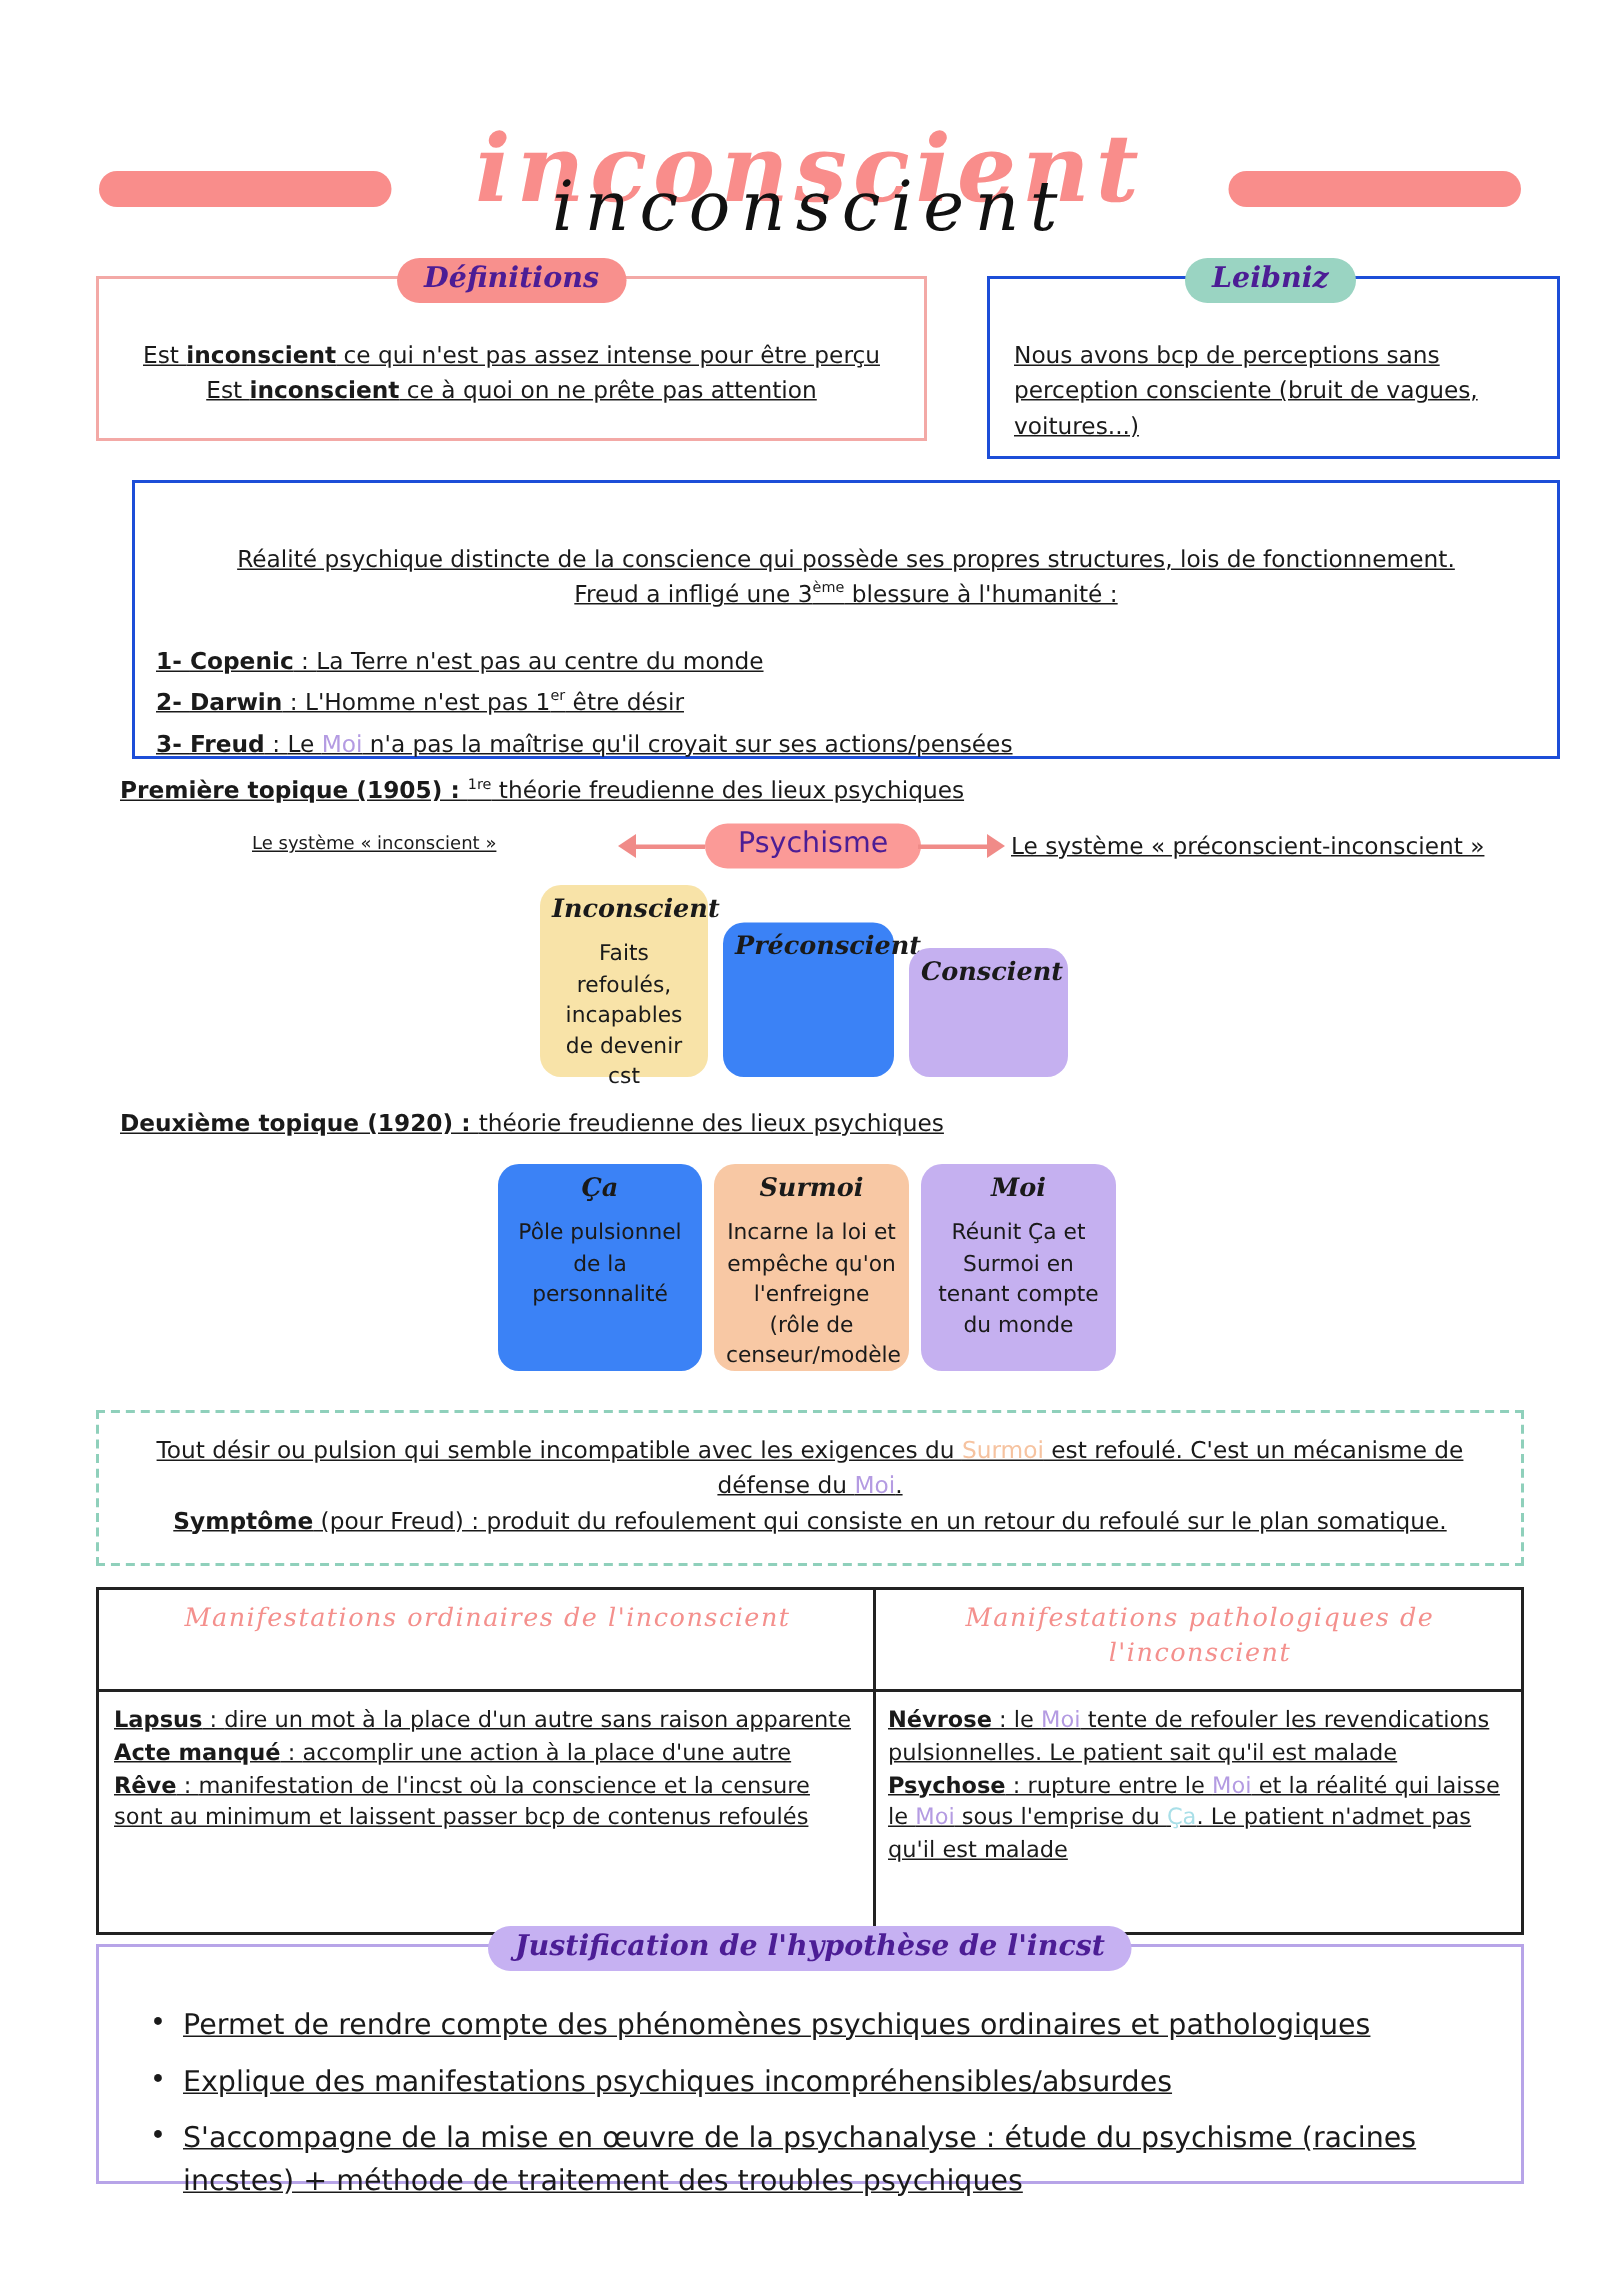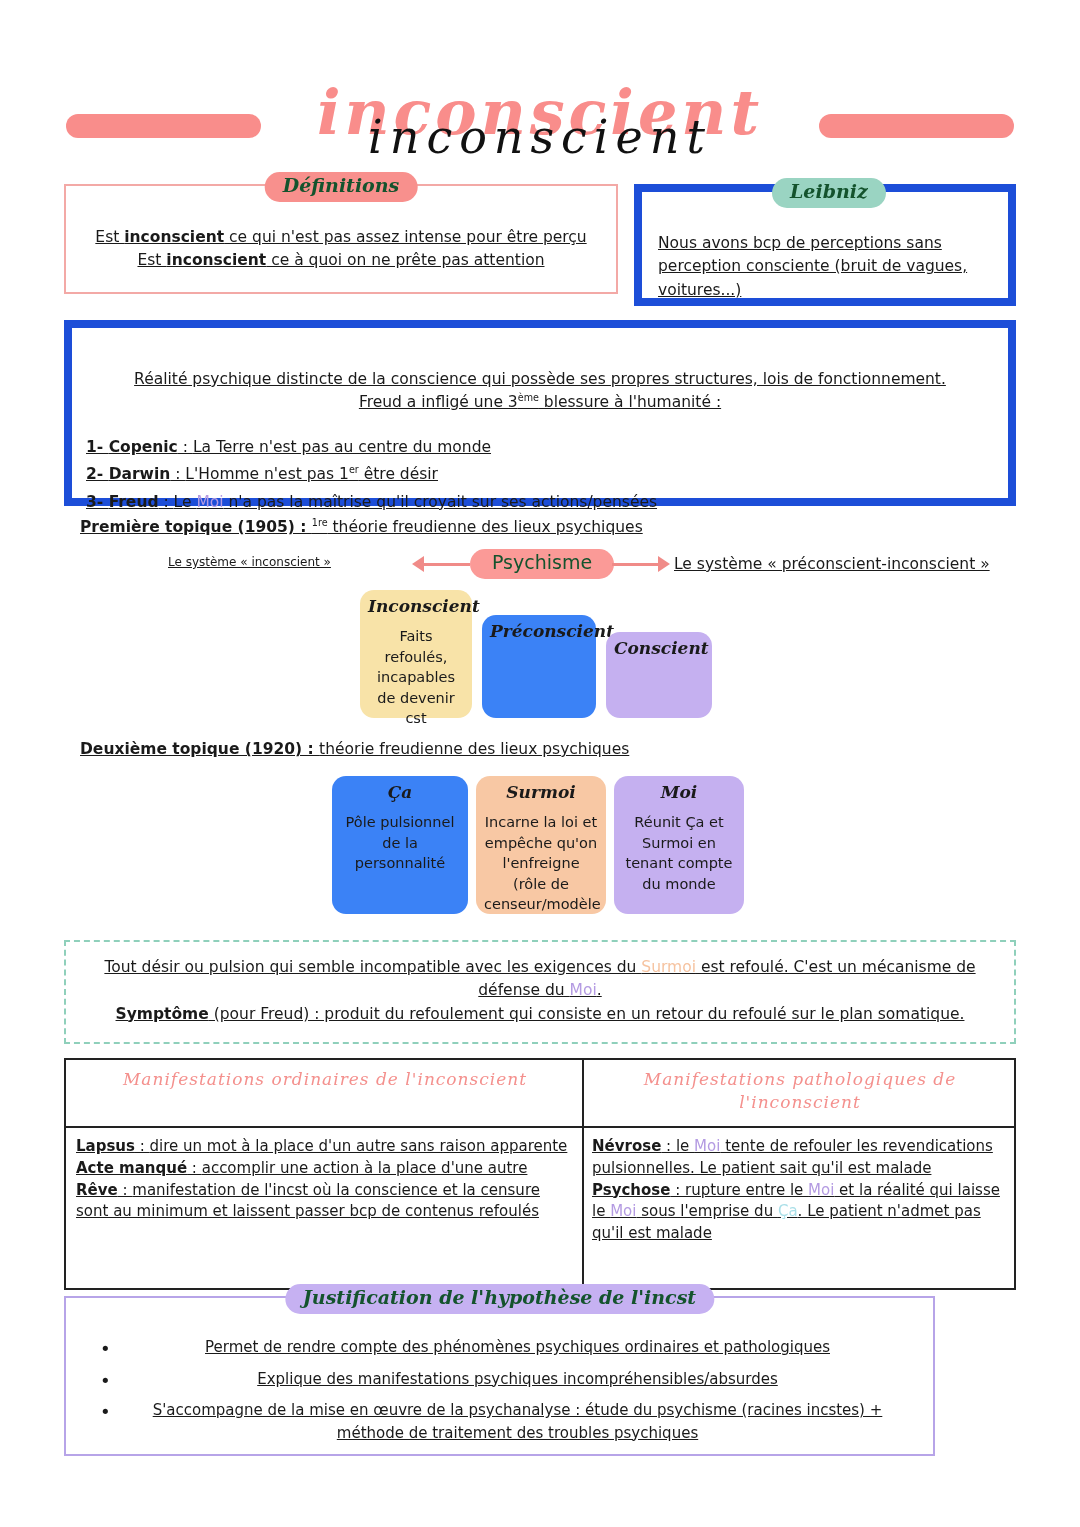--- a/index.html
+++ b/index.html
@@ -44,32 +44,32 @@
     color:#111111;
     font-size:46px;
     font-weight:400;
     top:36px;
     letter-spacing:7px;
   }
 
   
   .box{position:absolute;background:#fff;box-sizing:border-box;}
   .box.pink{border:2px solid #f3a9a6;}
-  .box.green{border:8px solid #1d4ed8;}
+  .box.green{border:2px solid #1d4ed8;margin-left:24px;}
   .box.green-dash{border:2px dashed #8fd0bb;}
   .box.purple{border:2px solid #b7a4e8;}
 
   .pill{
     display:inline-block;
     padding:3px 18px 5px 18px;
     border-radius:16px;
     font-family:"DejaVu Serif", serif;
     font-style:italic;
     font-weight:700;
-    color:#14532d;
+    color:#4c1d95;
     line-height:1.15;
   }
   .pill.pink{background:#f8908d;}
   .pill.mint{background:#9ad4c2;}
   .pill.salmon{background:#fb9a97;}
   .pill.lilac{background:#c6b1f2;}
 
   .ctr{text-align:center;}
   .body-txt{
     font-family:"DejaVu Sans", sans-serif;
@@ -163,23 +163,23 @@
     font-size:17px;color:#f4908d;text-align:center;letter-spacing:1px;
     line-height:1.35;
   }
   #th-left{left:4px;width:510px;}
   #th-right{left:520px;width:428px;}
   .td{position:absolute;top:76px;font-size:15px;line-height:1.45;}
   #td-left{left:10px;width:500px;}
   #td-right{left:526px;width:420px;}
 
   
-  #just-box{left:64px;top:1296px;width:871px;height:160px;text-align:center;}
+  #just-box{left:64px;top:1296px;width:952px;height:160px;}
   #just-pill{position:absolute;left:50%;transform:translateX(-50%);top:-14px;font-size:19px;}
-  #just-list{position:absolute;left:30px;right:20px;top:38px;font-size:15px;line-height:1.5;}
+  #just-list{position:absolute;left:30px;right:20px;top:38px;font-size:19px;line-height:1.5;}
   #just-list li{margin-bottom:9px;list-style:none;position:relative;padding-left:26px;}
   #just-list li:before{content:"•";position:absolute;left:4px;top:-1px;font-size:18px;}
   #just-list{padding:0;margin:0;}
 </style>
 </head>
 <body>
 
 <div class="page">
 
   <div class="title-row">

